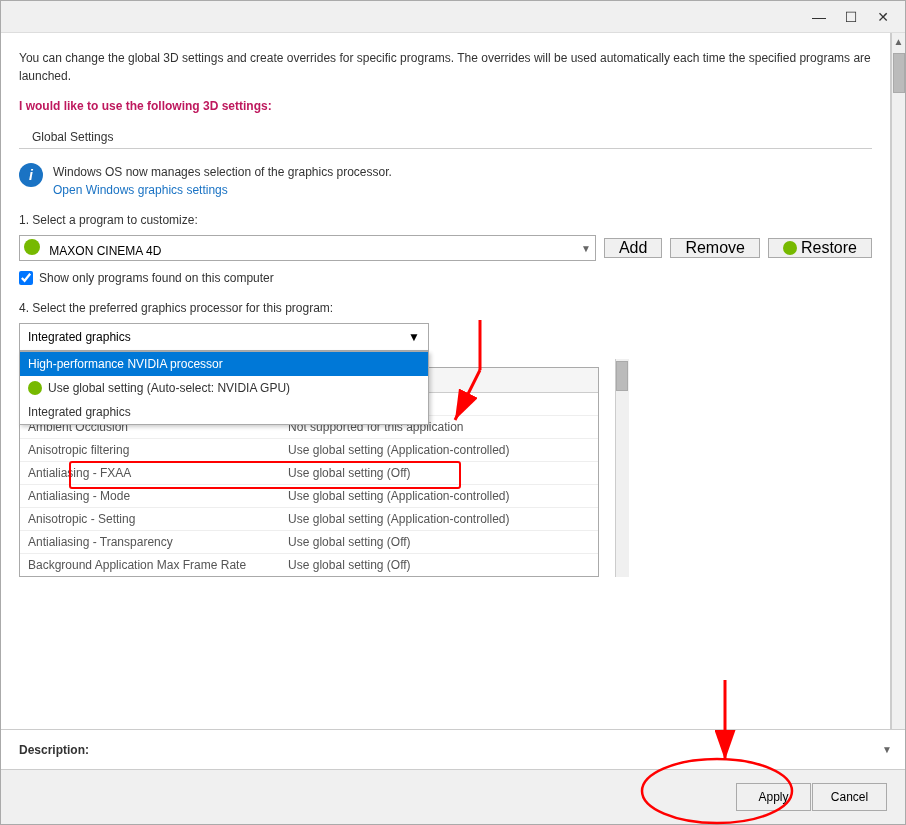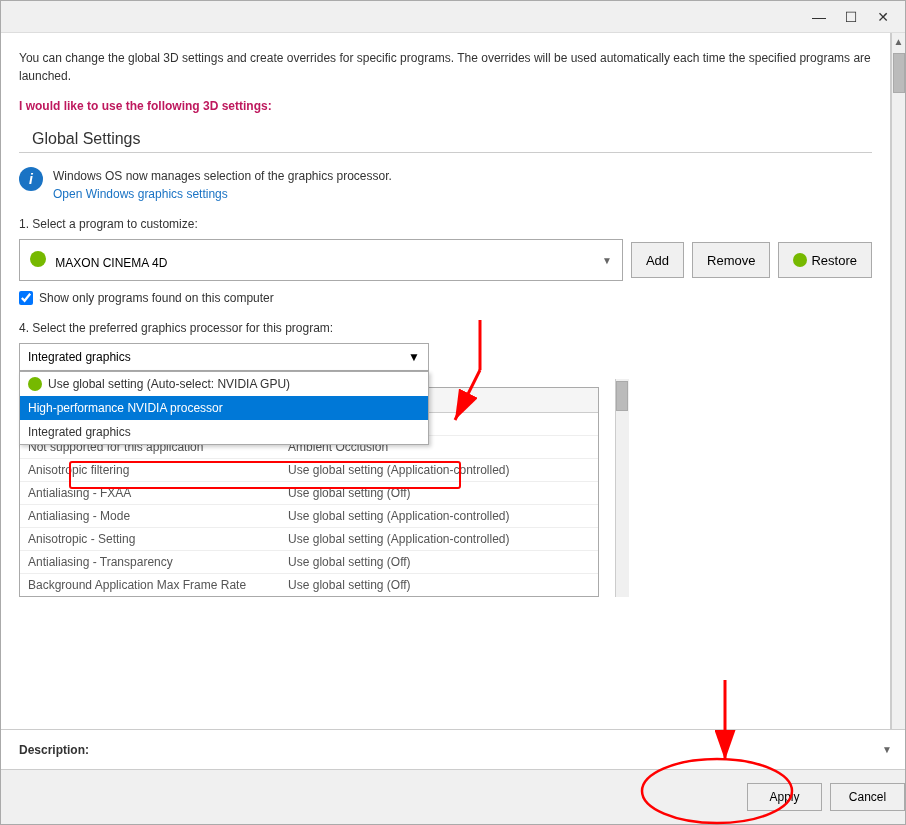--- a/index.html
+++ b/index.html
@@ -88,21 +88,22 @@
       font-weight: 600;
     }
 
     .footer-bar {
       height: 55px;
       background: #f0f0f0;
       border-top: 1px solid #ccc;
       display: flex;
       align-items: center;
       justify-content: flex-end;
-      gap: 8px;
+      padding-right: 18px;
+      gap: 1px;
     }
     .footer-btn {
       min-width: 75px;
       height: 28px;
       padding: 0 16px;
       border: 1px solid #aaa;
       background: #f0f0f0;
       cursor: pointer;
       font-size: 12px;
       font-family: 'Segoe UI', Arial, sans-serif;
@@ -123,21 +124,21 @@
       margin-bottom: 12px;
     }
 
     .tabs {
       display: flex;
       border-bottom: 1px solid #ccc;
       margin-bottom: 14px;
     }
     .tab {
       padding: 4px 12px;
-      font-size: 16px;
+      font-size: 12px;
       cursor: pointer;
       border: 1px solid transparent;
       margin-bottom: -1px;
       background: transparent;
       color: #333;
     }
     .tab.active {
       border: 1px solid #ccc;
       border-bottom: 1px solid white;
       background: white;
@@ -182,49 +183,49 @@
     }
 
     .program-row {
       display: flex;
       align-items: center;
       gap: 8px;
       margin-bottom: 10px;
     }
     .program-select {
       flex: 1;
-      height: 42px;
+      height: 26px;
       border: 1px solid #aaa;
       background: white;
       font-size: 12px;
-      padding: 0 10px;
+      padding: 0 4px;
       display: flex;
       align-items: center;
       justify-content: space-between;
       cursor: pointer;
       position: relative;
     }
     .program-select-icon {
       width: 16px;
       height: 16px;
       background: #76b900;
       border-radius: 50%;
       display: inline-block;
       margin-right: 6px;
     }
     .program-select-arrow {
       font-size: 10px;
       color: #666;
     }
     .btn-add, .btn-remove, .btn-restore {
-      height: 36px;
+      height: 20px;
       padding: 0 14px;
       border: 1px solid #aaa;
       background: #f0f0f0;
-      font-size: 13px;
+      font-size: 16px;
       cursor: pointer;
       white-space: nowrap;
       font-family: 'Segoe UI', Arial, sans-serif;
     }
     .btn-restore {
       display: flex;
       align-items: center;
       gap: 4px;
     }
     .restore-icon {
@@ -399,46 +400,46 @@
       </div>
 
       <div class="step-label">4. Select the preferred graphics processor for this program:</div>
 
       <div class="gpu-dropdown-container">
         <div class="gpu-select">
           <span>Integrated graphics</span>
           <span>▼</span>
         </div>
         <div class="gpu-dropdown">
+          <div class="gpu-option selected">
+            <span>High-performance NVIDIA processor</span>
+          </div>
           <div class="gpu-option">
             <span class="gpu-option-icon"></span>
             <span>Use global setting (Auto-select: NVIDIA GPU)</span>
-          </div>
-          <div class="gpu-option selected">
-            <span>High-performance NVIDIA processor</span>
           </div>
           <div class="gpu-option">
             <span>Integrated graphics</span>
           </div>
         </div>
       </div>
 
       <div class="features-table-wrapper" style="margin-top:8px; width:610px;">
         <div class="features-table">
           <div class="features-header">
             <div class="features-header-cell">Feature</div>
             <div class="features-header-cell">Setting</div>
           </div>
           <div class="features-row">
             <div class="features-cell">Image Sharpening</div>
             <div class="features-cell">Use global setting (Off)</div>
           </div>
           <div class="features-row">
+            <div class="features-cell">Ambient Occlusion</div>
             <div class="features-cell">Not supported for this application</div>
-            <div class="features-cell">Ambient Occlusion</div>
           </div>
           <div class="features-row">
             <div class="features-cell">Anisotropic filtering</div>
             <div class="features-cell">Use global setting (Application-controlled)</div>
           </div>
           <div class="features-row">
             <div class="features-cell">Antialiasing - FXAA</div>
             <div class="features-cell">Use global setting (Off)</div>
           </div>
           <div class="features-row">

